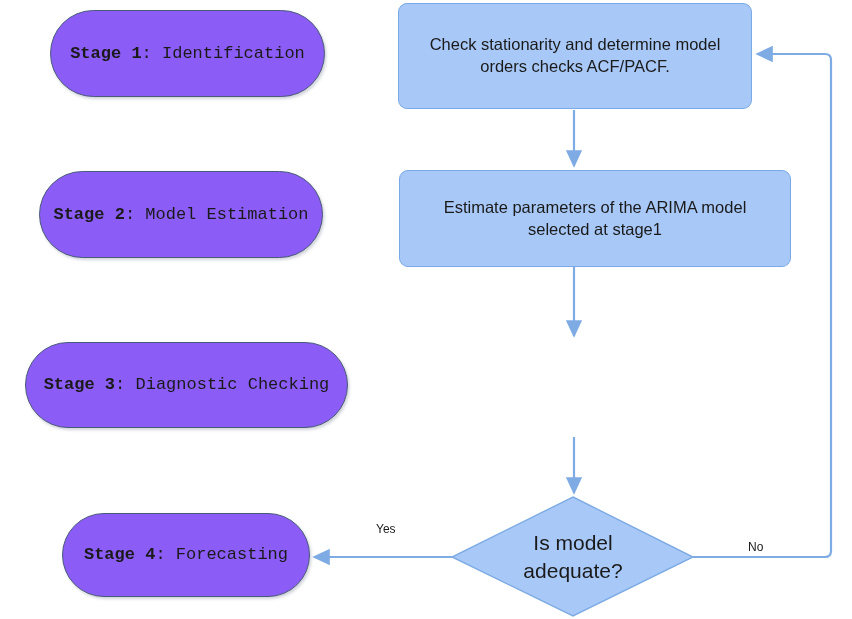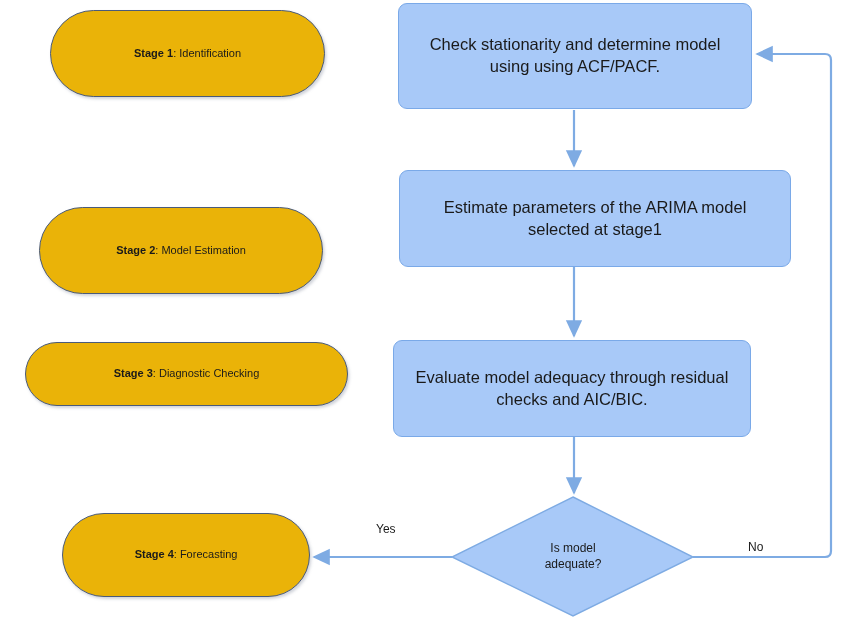--- a/index.html
+++ b/index.html
@@ -30,26 +30,27 @@
     position: absolute;
     box-sizing: border-box;
     display: flex;
     align-items: center;
     justify-content: center;
     text-align: center;
     color: #1a1a1a;
   }
   
   .stage-pill {
-    background: #eab308;
+    background: #8b5cf6;
     border: 1.3px solid #4a5b7a;
     border-radius: 999px;
-    font-size: 11px;
+    font-size: 17px;
     line-height: 1.25;
     box-shadow: 1.5px 2px 3px rgba(120,130,150,0.35);
+    font-family: Liberation Mono, monospace;
   }
   .stage-pill .label {
     padding: 0 14px;
     white-space: nowrap;
   }
   .stage-pill .label b {
     font-weight: bold;
   }
   
   .process-box {
@@ -60,21 +61,21 @@
     line-height: 1.32;
     padding: 0 14px;
   }
   
   .diamond-label {
     position: absolute;
     display: flex;
     align-items: center;
     justify-content: center;
     text-align: center;
-    font-size: 12px;
+    font-size: 21px;
     line-height: 1.32;
     color: #1a1a1a;
     pointer-events: none;
   }
   .edge-label {
     position: absolute;
     font-size: 12px;
     color: #1a1a1a;
     white-space: nowrap;
   }
@@ -103,49 +104,46 @@
 
     <path d="M693,557 L825,557 Q831,557 831,551 L831,60 Q831,54 825,54 L757,54" fill="none" stroke="#7eabe3" stroke-width="2.2" marker-end="url(#arrow)"></path>
   </svg>
 
   <div class="node stage-pill" style="left:50px; top:10px; width:275px; height:87px;">
     <span class="label">
       <b>Stage 1</b><span>: </span><span>Identification</span>
     </span>
   </div>
 
-  <div class="node stage-pill" style="left:39px; top:171px; width:284px; height:87px;margin-top:36px;">
+  <div class="node stage-pill" style="left:39px; top:171px; width:284px; height:87px;">
     <span class="label">
       <b>Stage 2</b><span>: </span><span>Model Estimation</span>
     </span>
   </div>
 
-  <div class="node stage-pill" style="left:25px; top:342px; width:323px; height:64px;">
+  <div class="node stage-pill" style="left:25px; top:342px; width:323px; height:86px;">
     <span class="label">
       <b>Stage 3</b><span>: </span><span>Diagnostic Checking</span>
     </span>
   </div>
 
   <div class="node stage-pill" style="left:62px; top:513px; width:248px; height:84px;">
     <span class="label">
       <b>Stage 4</b><span>: </span><span>Forecasting</span>
     </span>
   </div>
 
   <div class="node process-box" style="left:398px; top:3px; width:354px; height:106px;">
-    <span>Check stationarity and determine model using using ACF/PACF.</span>
+    <span>Check stationarity and determine model orders checks ACF/PACF.</span>
   </div>
 
   <div class="node process-box" style="left:399px; top:170px; width:392px; height:97px;">
     <span>Estimate parameters of the ARIMA model selected at stage1</span>
   </div>
 
-  <div class="node process-box" style="left:393px; top:340px; width:358px; height:97px;">
-    <span>Evaluate model adequacy through residual checks and AIC/BIC.</span>
-  </div>
 
   <div class="diamond-label" style="left:473px; top:525px; width:200px; height:64px;">
     <div>
       <div>Is model</div>
       <div>adequate?</div>
     </div>
   </div>
 
   <div class="edge-label" style="left:376px; top:522px;">Yes</div>
 

